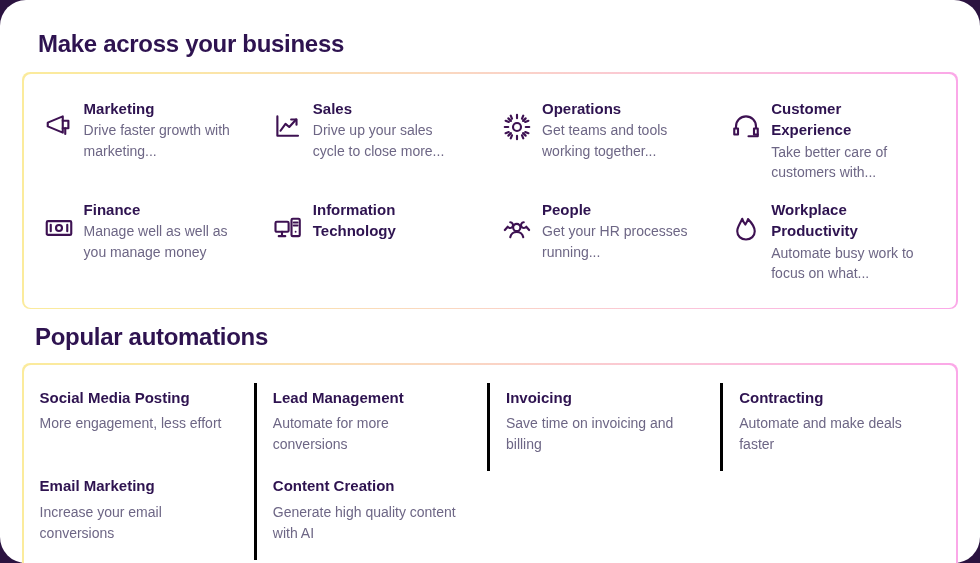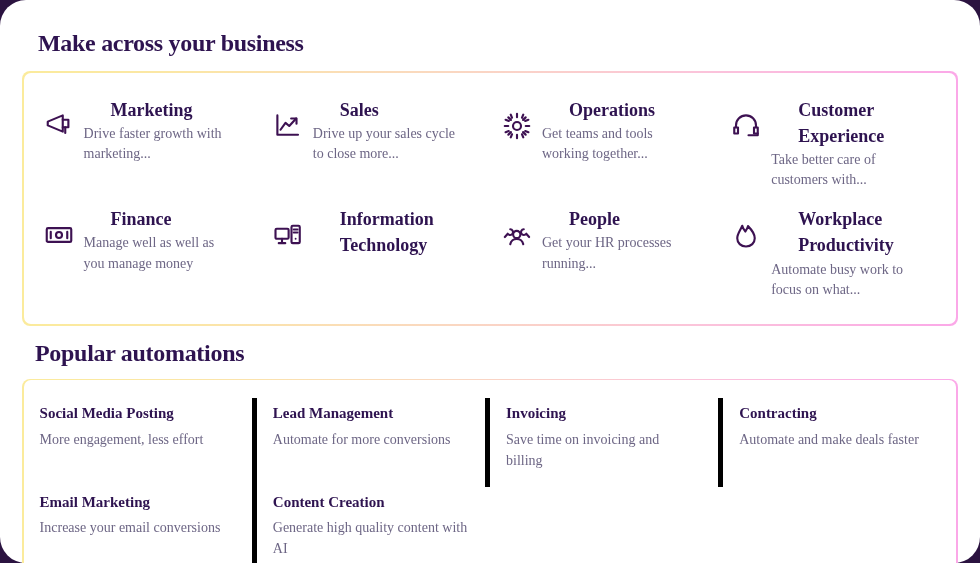--- a/index.html
+++ b/index.html
@@ -10,21 +10,20 @@
     overflow: hidden;
     background: #2b1340;
     font-family: "Liberation Sans", sans-serif;
   }
 
   #page {
     position: relative;
     width: 980px;
     height: 429px;
     background: #2b1340;
-    font-family: Liberation Serif, serif;
   }
 
   
   .panel {
     position: absolute;
     left: 0; top: 0;
     width: 980px;
     height: 563px;
     background: #ffffff;
     border-radius: 26px;
@@ -71,47 +70,46 @@
   .area-icon {
     flex: 0 0 auto;
     width: 30px;
     height: 30px;
     margin-top: 16px;
     color: #3d1152;
   }
   .area-icon svg { display: block; width: 30px; height: 30px; }
   .area-text { padding-top: 2px; }
   .area-title {
-    font-size: 18px;
+    font-size: 15px;
     font-weight: 700;
     color: #2e1350;
     line-height: 1.45;
     max-width: 150px;
-    margin-left: 27px;
   }
   .area-desc {
     font-size: 14px;
     color: #6d6685;
     line-height: 1.45;
     max-width: 152px;
     margin-top: 1px;
   }
 
   
   #automations-title { margin-top: 14px; margin-left: 13px; }
   #automations-box { margin-top: 12px; }
   #automations-box .inner {
     display: grid;
     grid-template-columns: repeat(4, 1fr);
     padding: 18px 0 26px 0;
   }
 
   .auto-card {
     padding: 4px 22px 16px 16px;
-    border-right: 5px solid #000000;
+    border-right: 3px solid #000000;
   }
   .auto-card:nth-child(4n) { border-right: none; }
   .auto-card.empty { border-right: none; }
   .auto-title {
     font-size: 15px;
     font-weight: 700;
     color: #2e1350;
     line-height: 1.5;
   }
   .auto-desc {

